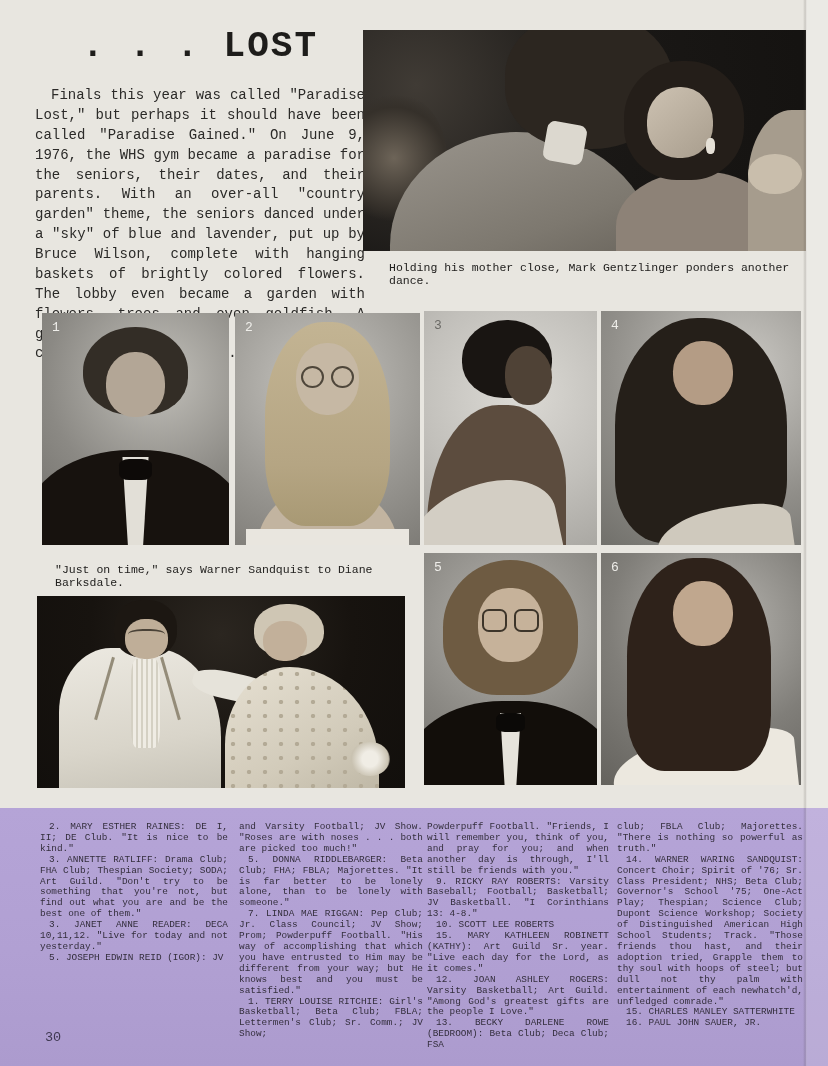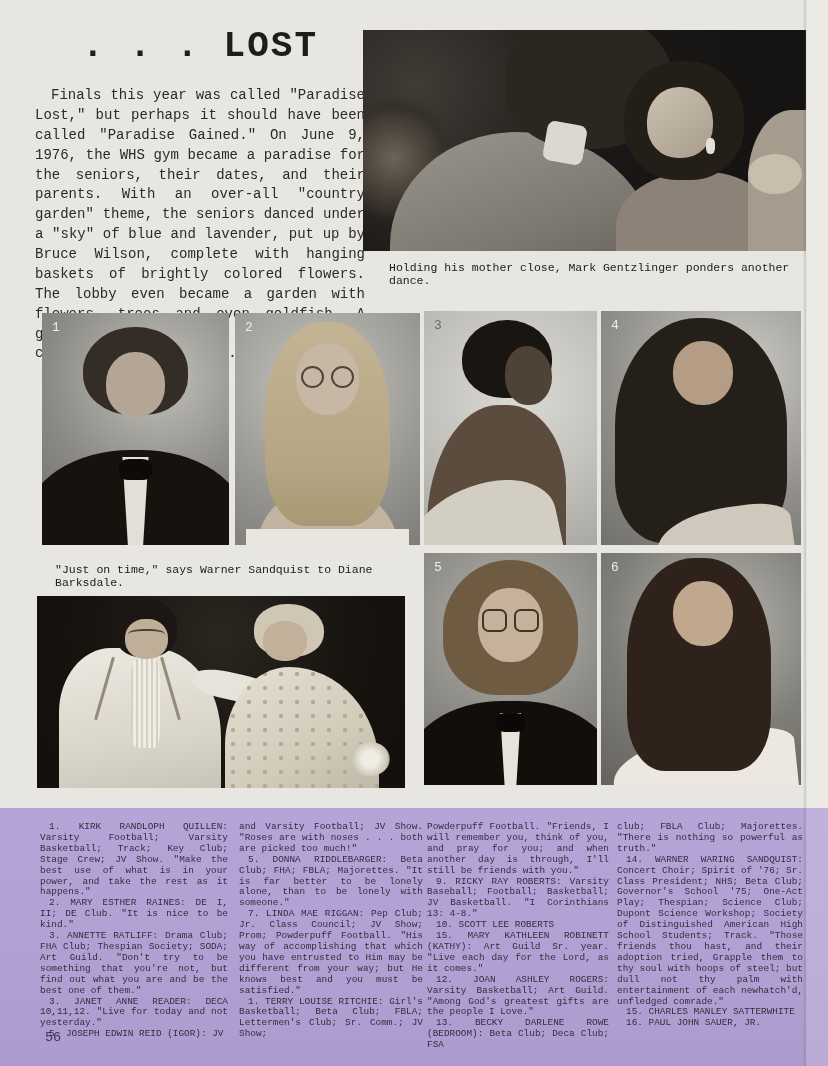--- a/index.html
+++ b/index.html
@@ -216,21 +216,20 @@
     <span class="body"></span>
     <span class="shirt"></span>
     <span class="hair"></span>
     <span class="face"></span>
     <span class="photo-num">6</span>
   </div>
 
   <div class="credits-band"></div>
 
   <div class="credit-col col1">
-    <p>1. KIRK RANDLOPH QUILLEN: Varsity Football; Varsity Basketball; Track; Key Club; Stage Crew; JV Show. "Make the best use of what is in your power, and take the rest as it happens."</p>
     <p>2. MARY ESTHER RAINES: DE I, II; DE Club. "It is nice to be kind."</p>
     <p>3. ANNETTE RATLIFF: Drama Club; FHA Club; Thespian Society; SODA; Art Guild. "Don't try to be something that you're not, but find out what you are and be the best one of them."</p>
     <p>3. JANET ANNE READER: DECA 10,11,12. "Live for today and not yesterday."</p>
     <p>5. JOSEPH EDWIN REID (IGOR): JV</p>
   </div>
 
   <div class="credit-col col2">
     <p class="cont">and Varsity Football; JV Show. "Roses are with noses . . . both are picked too much!"</p>
     <p>5. DONNA RIDDLEBARGER: Beta Club; FHA; FBLA; Majorettes. "It is far better to be lonely alone, than to be lonely with someone."</p>
     <p>7. LINDA MAE RIGGAN: Pep Club; Jr. Class Council; JV Show; Prom; Powderpuff Football. "His way of accomplishing that which you have entrusted to Him may be different from your way; but He knows best and you must be satisfied."</p>
@@ -246,18 +245,18 @@
     <p>13. BECKY DARLENE ROWE (BEDROOM): Beta Club; Deca Club; FSA</p>
   </div>
 
   <div class="credit-col col4">
     <p class="cont">club; FBLA Club; Majorettes. "There is nothing so powerful as truth."</p>
     <p>14. WARNER WARING SANDQUIST: Concert Choir; Spirit of '76; Sr. Class President; NHS; Beta Club; Governor's School '75; One-Act Play; Thespian; Science Club; Dupont Science Workshop; Society of Distinguished American High School Students; Track. "Those friends thou hast, and their adoption tried, Grapple them to thy soul with hoops of steel; but dull not thy palm with entertainment of each newhatch'd, unfledged comrade."</p>
     <p>15. CHARLES MANLEY SATTERWHITE</p>
     <p>16. PAUL JOHN SAUER, JR.</p>
   </div>
 
-  <div class="page-number">56</div>
+  <div class="page-number">30</div>
 
   <div class="page-seam"></div>
   <div class="page-edge"></div>
 
 </div>
 
 </body></html>

